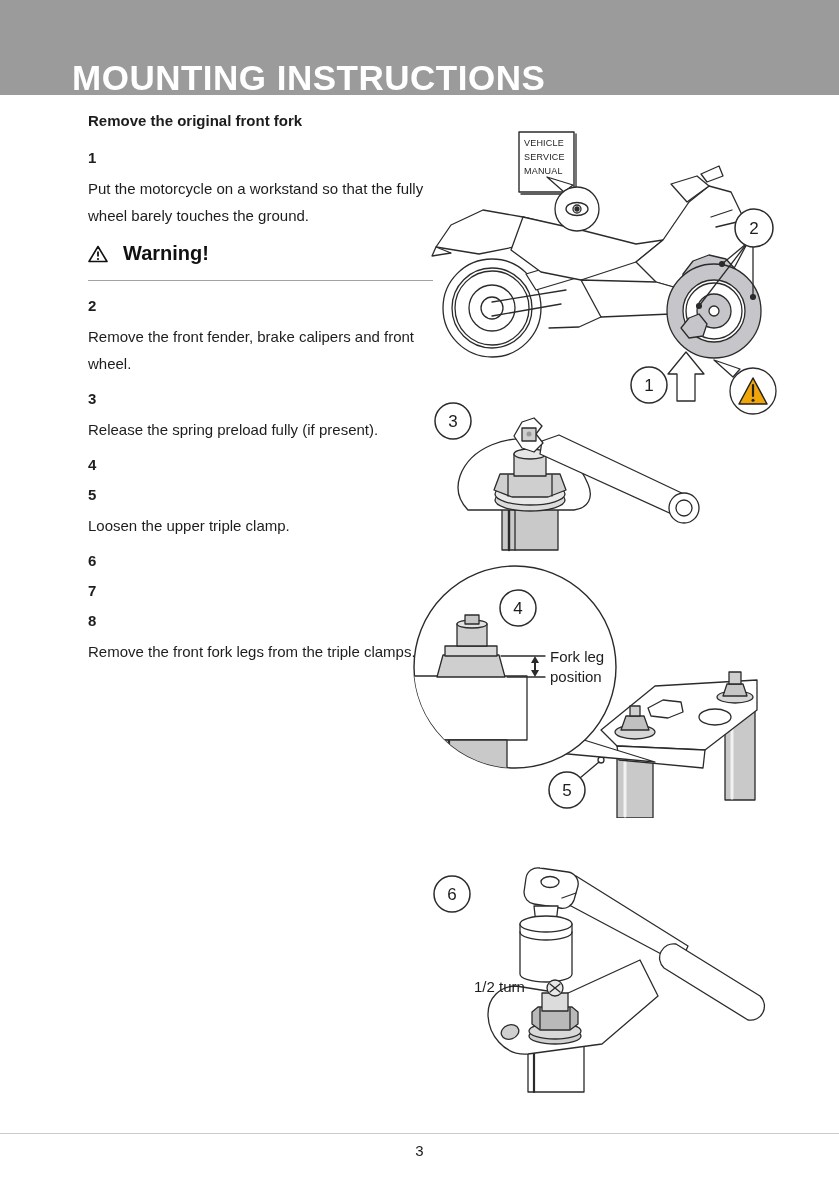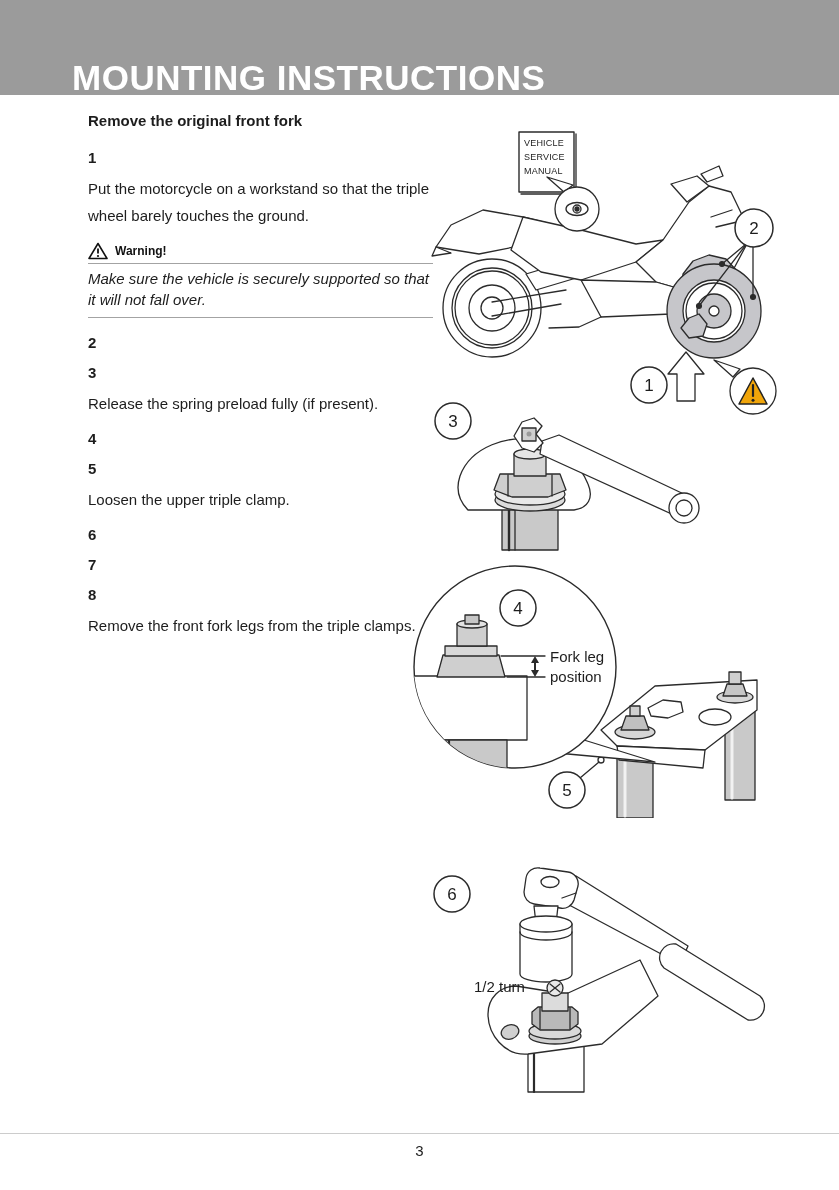--- a/index.html
+++ b/index.html
@@ -26,23 +26,23 @@
     white-space:nowrap;
   }
   
   .instructions{position:absolute;left:88px;top:112px;width:345px;}
   .section-title{font-size:15px;font-weight:bold;margin:0 0 20px 0;color:var(--text);}
   .step{margin-bottom:13px;}
   .step-number{font-size:15px;font-weight:bold;margin-bottom:9px;}
   .step-text{font-size:15px;line-height:27px;}
   .warning{margin:9px 0 16px 0;}
   .warning-heading{
-    display:flex;align-items:center;gap:7px;
-    font-size:12px;font-weight:bold;color:#111;
-    border-bottom:1px solid var(--rule-gray);padding-bottom:3px;
+    display:flex;align-items:center;gap:15px;
+    font-size:20px;font-weight:bold;color:#111;
+    border-bottom:1px solid var(--rule-gray);padding-bottom:15px;
   }
   .warning-text{
     font-style:italic;font-size:15px;line-height:21px;
     border-bottom:1px solid var(--rule-gray);padding:4px 0 7px 0;
   }
   
   .figure{position:absolute;}
   svg{display:block;}
   svg text{font-family:"Liberation Sans",sans-serif;fill:var(--text);}
   .callout-num{font-size:17px;}
@@ -59,37 +59,37 @@
 
   <div class="header-bar">
     <h1 class="header-title">MOUNTING INSTRUCTIONS</h1>
   </div>
 
   <div class="instructions">
     <h2 class="section-title">Remove the original front fork</h2>
 
     <div class="step">
       <div class="step-number">1</div>
-      <div class="step-text">Put the motorcycle on a workstand so that the triple wheel barely touches the ground.</div>
+      <div class="step-text">Put the motorcycle on a workstand so that the fully wheel barely touches the ground.</div>
     </div>
 
     <div class="warning">
       <div class="warning-heading">
         <svg width="20" height="18" viewBox="0 0 20 18">
           <path d="M10,1.5 L19,16.5 L1,16.5 Z" fill="none" stroke="#111" stroke-width="1.6" stroke-linejoin="round"></path>
           <line x1="10" y1="6.5" x2="10" y2="11.5" stroke="#111" stroke-width="1.8"></line>
           <circle cx="10" cy="14" r="1.1" fill="#111"></circle>
         </svg>
         <span>Warning!</span>
       </div>
-      <div class="warning-text">Make sure the vehicle is securely supported so that it will not fall over.</div>
     </div>
 
     <div class="step">
       <div class="step-number">2</div>
+      <div class="step-text">Remove the front fender, brake calipers and front wheel.</div>
     </div>
     <div class="step">
       <div class="step-number">3</div>
       <div class="step-text">Release the spring preload fully (if present).</div>
     </div>
     <div class="step">
       <div class="step-number">4</div>
     </div>
     <div class="step">
       <div class="step-number">5</div>

